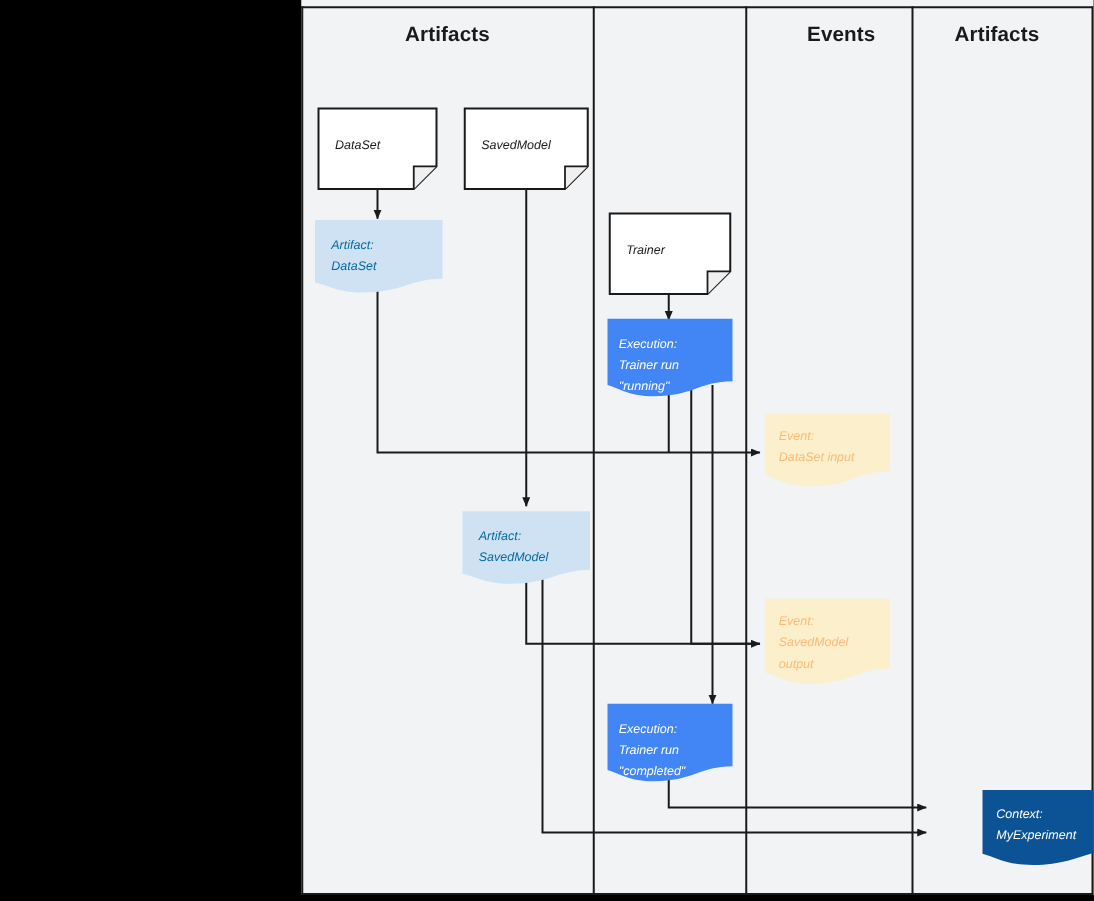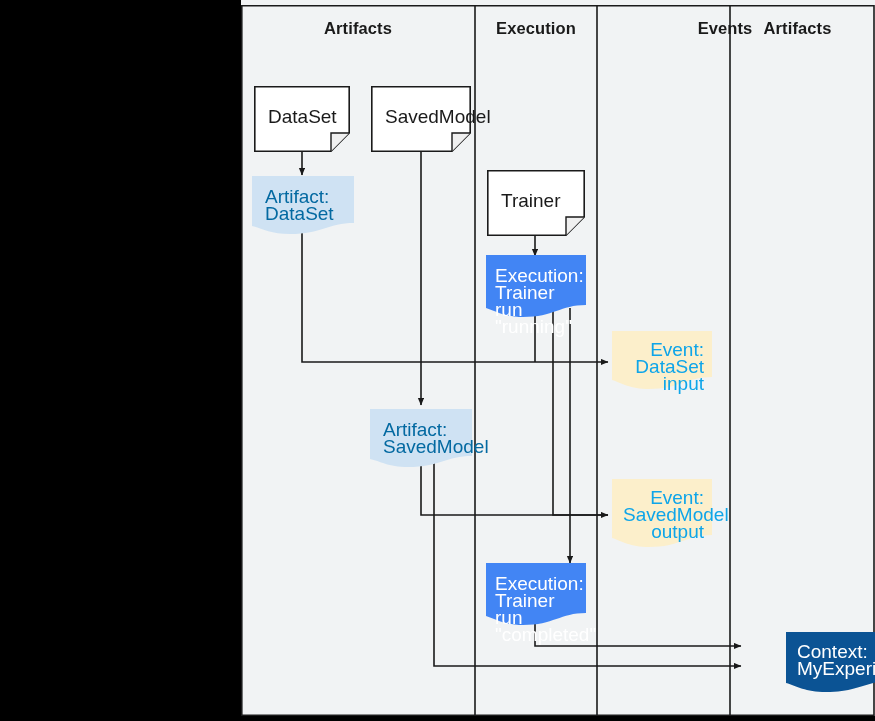--- a/index.html
+++ b/index.html
@@ -40,61 +40,61 @@
     line-height: 36px;
     text-align: center;
     font-size: 16.5px;
     font-weight: bold;
     color: #1A1A1A;
     letter-spacing: 0.1px;
   }
   .node {
     position: absolute;
     box-sizing: border-box;
-    font-size: 19px;
+    font-size: 10px;
     line-height: 17px;
     white-space: pre-line;
+    font-style: italic;
   }
   .node-label {
     position: absolute;
     left: 13px;
     top: 11px;
     right: 8px;
     white-space: pre-line;
   }
   .doc-node .node-label {
     left: 14px;
     top: 22px;
   }
   .doc-node {
     color: #1A1A1A;
   }
   .wave-node .node-label {
     top: 12px;
   }
   .artifact-node { color: #0369a1; }
-  .event-node { color: #0ea5e9; text-align: right; }
+  .event-node { color: #fdba74; }
   .execution-node { color: #FFFFFF; }
   .context-node { color: #FFFFFF; }
   .node svg {
     position: absolute;
     left: 0; top: 0;
     overflow: visible;
   }
 </style>
 </head>
 <body>
 
 <div id="canvas">
 
   <div id="diagram"></div>
 
   <div class="lane-header" style="left:241px; width:234px;">Artifacts</div>
-  <div class="lane-header" style="left:475px; width:122px;">Execution</div>
-  <div class="lane-header" style="left:625px; width:144px;padding-left:28px;">Events</div>
+  <div class="lane-header" style="left:573px; width:144px;padding-left:28px;">Events</div>
   <div class="lane-header" style="left:730px; width:135px;">Artifacts</div>
 
   <svg id="svg-layer" width="875" height="721" viewBox="0 0 875 721">
     <defs>
       <marker id="arrow" markerWidth="9" markerHeight="9" refX="7.2" refY="3.2" orient="auto" markerUnits="userSpaceOnUse">
         <path d="M0,0 L7.6,3.2 L0,6.4 z" fill="#1A1A1A"></path>
       </marker>
     </defs>
 
     <g stroke="#1A1A1A" stroke-width="1.6">

